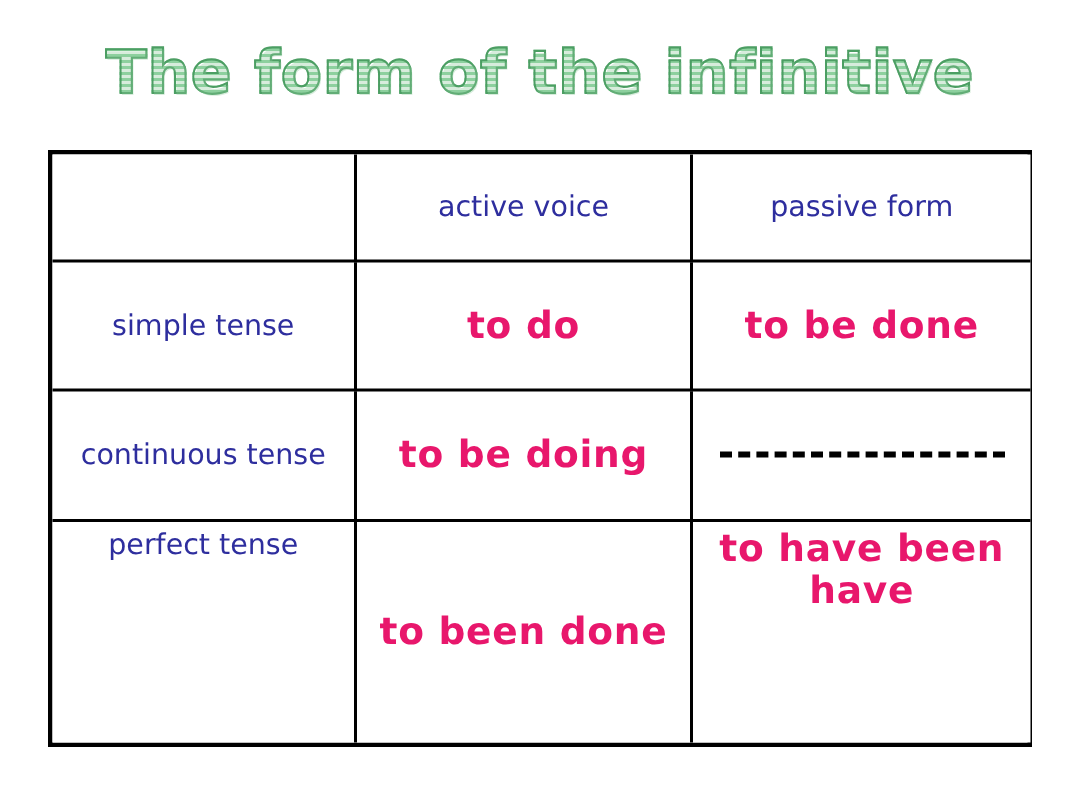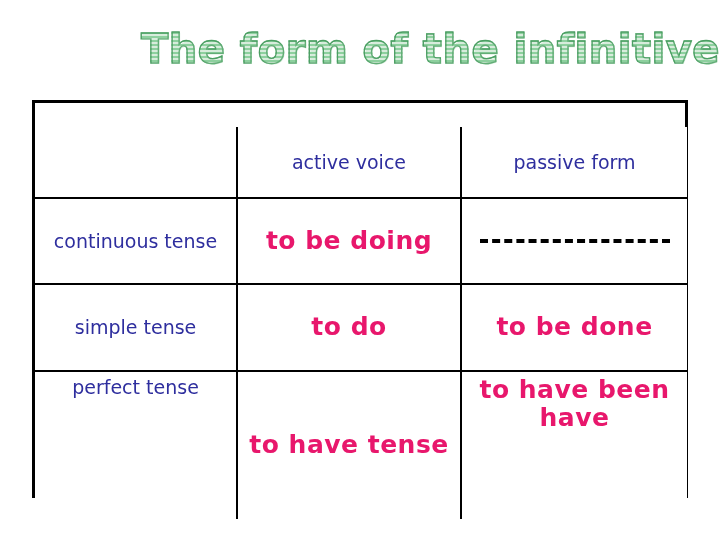--- a/index.html
+++ b/index.html
@@ -20,21 +20,21 @@
     height: 540px;
     background: #ffffff;
   }
 
   
   .title-wrap {
     position: absolute;
     left: 0;
     top: 28px;
     width: 720px;
-    text-align: right;
+    text-align: center;
   }
   .title {
     display: inline-block;
     font-family: "DejaVu Sans", sans-serif;
     font-weight: bold;
     font-size: 40px;
     letter-spacing: 0.5px;
     line-height: 1.05;
     
     background-image: repeating-linear-gradient(
@@ -58,21 +58,20 @@
     height: 398px;
     border: 3px solid #000000;
     box-sizing: border-box;
     background: #ffffff;
   }
   table {
     width: 100%;
     height: 100%;
     border-collapse: collapse;
     table-layout: fixed;
-    margin-top: 24px;
   }
   td {
     border: 2px solid #000000;
     padding: 0;
     box-sizing: border-box;
     background: #ffffff;
   }
   
   tr:first-child td { border-top: none; }
   tr:last-child td { border-bottom: none; }
@@ -160,62 +159,62 @@
           <td class="c-passive">
             <div class="cellbox mid">
               <span class="hdr">passive form</span>
             </div>
           </td>
         </tr>
 
         <tr>
           <td class="c-label">
             <div class="cellbox mid">
+              <span class="rowlabel">simple tense</span>
+            </div>
+          </td>
+          <td class="c-active">
+            <div class="cellbox mid">
+              <span class="verb">to do</span>
+            </div>
+          </td>
+          <td class="c-passive">
+            <div class="cellbox mid">
+              <span class="verb">to be done</span>
+            </div>
+          </td>
+        </tr>
+
+        <tr>
+          <td class="c-label">
+            <div class="cellbox mid">
               <span class="rowlabel">continuous tense</span>
             </div>
           </td>
           <td class="c-active">
             <div class="cellbox mid">
               <span class="verb">to be doing</span>
             </div>
           </td>
           <td class="c-passive">
             <div class="dashcell">
               <span class="dashes"></span>
             </div>
           </td>
         </tr>
 
         <tr>
           <td class="c-label">
-            <div class="cellbox mid">
-              <span class="rowlabel">simple tense</span>
-            </div>
-          </td>
-          <td class="c-active">
-            <div class="cellbox mid">
-              <span class="verb">to do</span>
-            </div>
-          </td>
-          <td class="c-passive">
-            <div class="cellbox mid">
-              <span class="verb">to be done</span>
-            </div>
-          </td>
-        </tr>
-
-        <tr>
-          <td class="c-label">
             <div class="cellbox top">
               <span class="rowlabel">perfect tense</span>
             </div>
           </td>
           <td class="c-active">
             <div class="cellbox mid">
-              <span class="verb">to have tense</span>
+              <span class="verb">to been done</span>
             </div>
           </td>
           <td class="c-passive">
             <div class="cellbox top">
               <span class="verb">to have been have</span>
             </div>
           </td>
         </tr>
 
 

